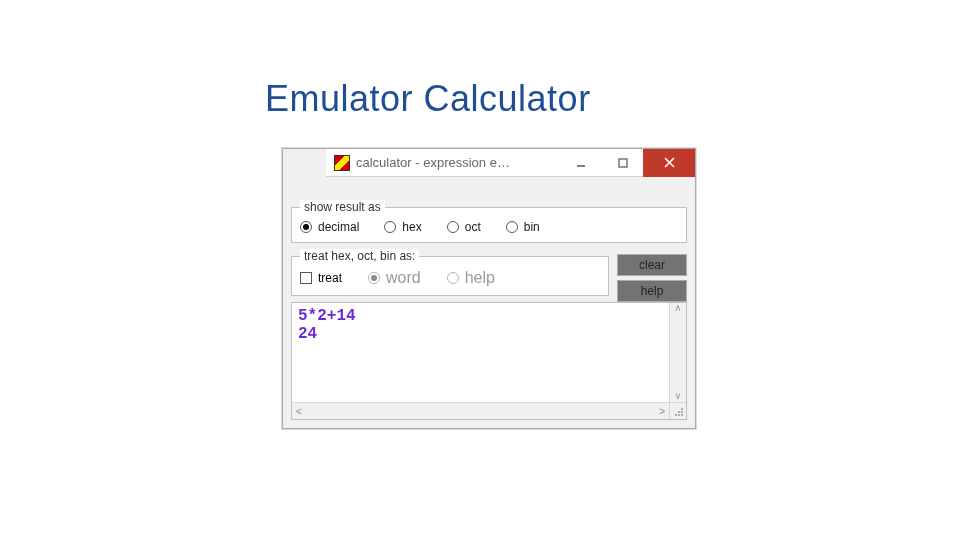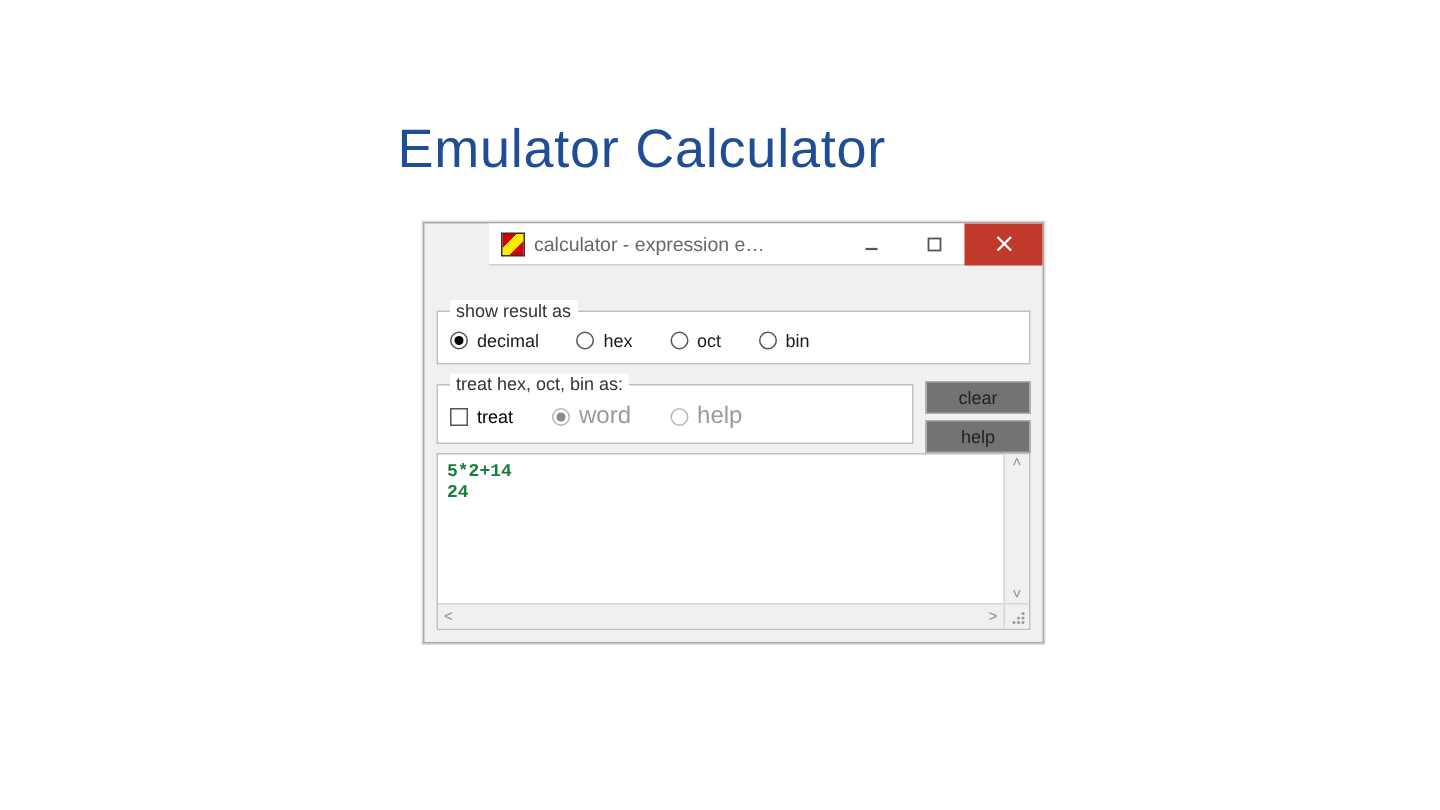--- a/index.html
+++ b/index.html
@@ -149,23 +149,23 @@
     background:#fff;
     position:relative;
     height:118px;
     display:flex;
     flex-direction:column;
   }
   .output {
     flex:1;
     padding:4px 6px;
     font-family: "Courier New", monospace;
-    font-size: 12px;
+    font-size: 16px;
     font-weight: bold;
-    color:#15803d;
+    color:#6d28d9;
     white-space: pre;
     overflow:hidden;
     position:relative;
   }
   .vscroll {
     position:absolute;
     right:0;top:0;bottom:17px;
     width:17px;
     background:#f0f0f0;
     border-left:1px solid #d6d6d6;

